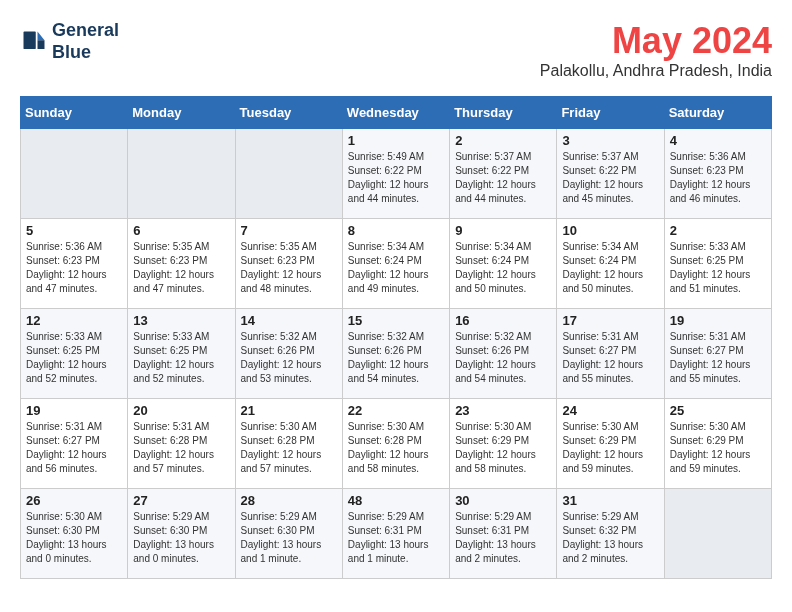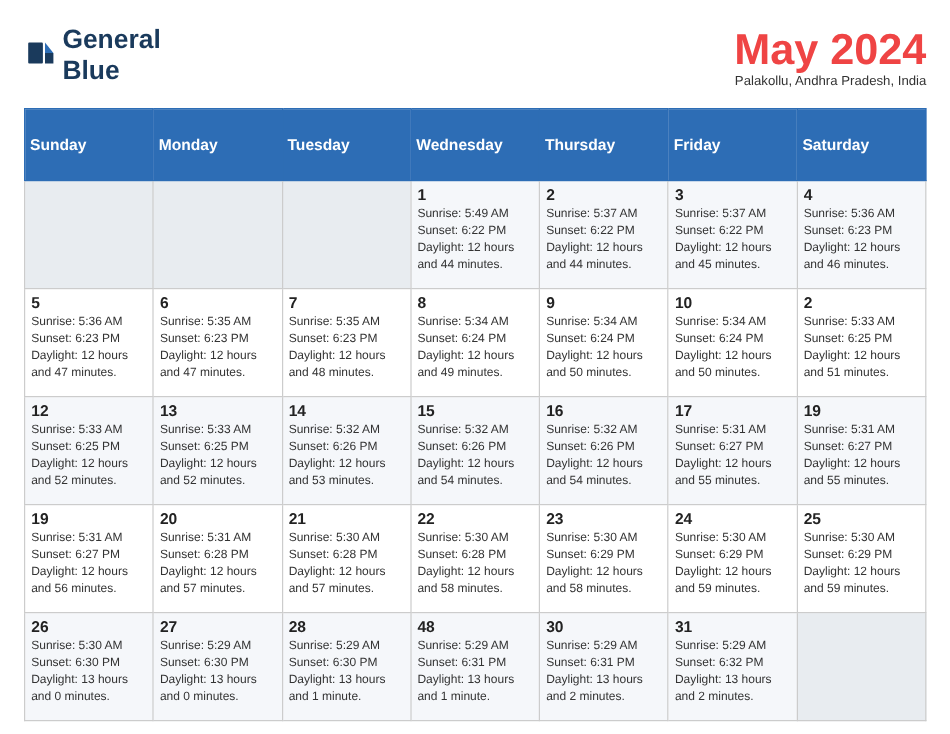--- a/index.html
+++ b/index.html
@@ -15,55 +15,55 @@
       justify-content: space-between;
       align-items: flex-start;
       margin-bottom: 16px;
     }
     .logo {
       display: flex;
       align-items: center;
       gap: 4px;
     }
     .logo-text {
-      font-size: 22px;
+      font-size: 18px;
       font-weight: bold;
       color: #1a3a5c;
       line-height: 1.2;
     }
     .logo-text span {
       display: block;
     }
     .logo-icon {
       width: 28px;
       height: 28px;
     }
     .title-section {
       text-align: right;
     }
     .month-title {
       font-size: 36px;
       font-weight: bold;
       color: #ef4444;
     }
     .location-title {
-      font-size: 11px;
+      font-size: 16px;
       color: #333;
     }
     table {
       width: 100%;
       border-collapse: collapse;
       table-layout: fixed;
     }
     thead tr th {
       background: #2d6db5;
       color: #fff;
       font-size: 13px;
       font-weight: bold;
-      padding: 22px 4px;
+      padding: 8px 4px;
       text-align: left;
       border: 1px solid #2d6db5;
     }
     tbody tr td {
       vertical-align: top;
       padding: 4px 5px;
       font-size: 10.5px;
       color: #222;
       border: 1px solid #ccc;
       height: 90px;

